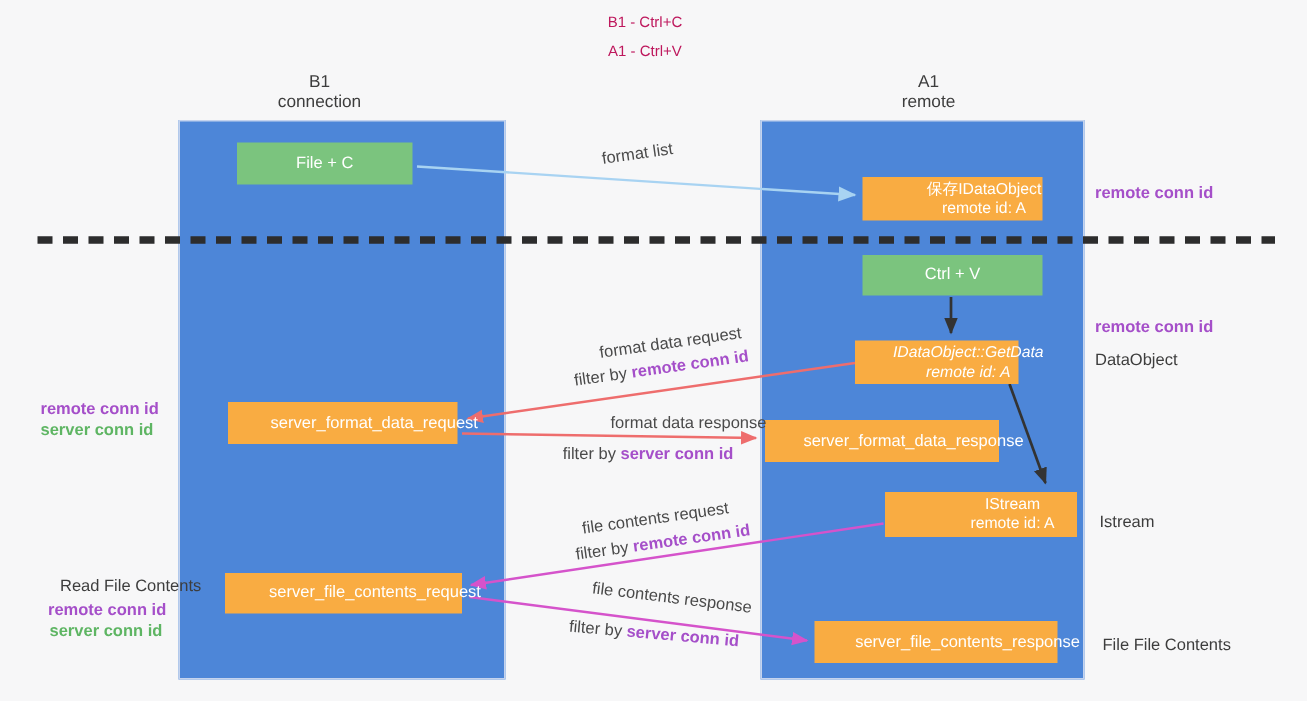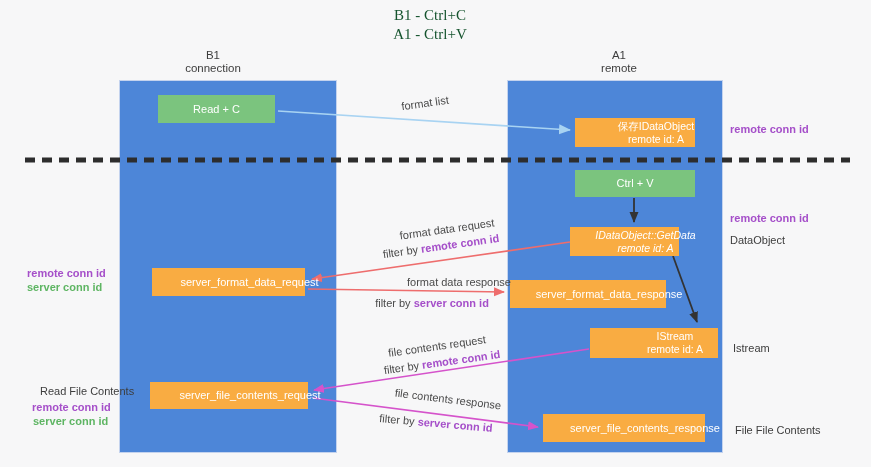--- a/index.html
+++ b/index.html
@@ -1,18 +1,18 @@
 <!DOCTYPE html>
 <html><head>
 <meta charset="utf-8">
 <style>
   html,body{margin:0;padding:0;background:#f7f7f8;font-family:"Liberation Sans",sans-serif;}
   .canvas{position:relative;width:871px;height:467px;background:#f7f7f8;overflow:hidden;}
   .abs{position:absolute;}
-  .title{left:330px;top:6px;width:200px;text-align:center;font-size:15px;line-height:19px;color:#14532d;font-family:Liberation Serif, serif;}
+  .title{left:330px;top:6px;width:200px;text-align:center;font-size:10px;line-height:19px;color:#be185d;}
   .lane{background:#4d86d8;border:1px solid #c4d3ee;box-sizing:border-box;}
   .lane-header{text-align:center;font-size:11.5px;line-height:13px;color:#3d3d3d;}
   .box{box-sizing:border-box;display:flex;flex-direction:column;align-items:center;justify-content:center;
        color:#fff;font-size:11px;line-height:13px;text-align:center;}
   .box.green{background:#7bc47e;}
   .box.orange{background:#f9ac42;padding-left:42px;}
   .box .sub{font-size:10.5px;}
   .flow{font-size:11px;color:#4a4a4a;white-space:nowrap;}
   .flow.rot-n{transform:translateX(-50%) rotate(-8deg);}
   .flow.rot-p7{transform:translateX(-50%) rotate(7deg);}
@@ -65,21 +65,21 @@
     <line x1="278" y1="111" x2="570" y2="130" stroke="#a8d3f2" stroke-width="1.6" marker-end="url(#mBlue)"></line>
     <line x1="634" y1="198" x2="634" y2="222" stroke="#333333" stroke-width="1.8" marker-end="url(#mBlack)"></line>
     <line x1="673" y1="256" x2="697" y2="322" stroke="#333333" stroke-width="1.8" marker-end="url(#mBlack)"></line>
     <line x1="570" y1="242" x2="312" y2="279" stroke="#ee6d6d" stroke-width="1.6" marker-end="url(#mRed)"></line>
     <line x1="308" y1="289" x2="504" y2="292" stroke="#ee6d6d" stroke-width="1.6" marker-end="url(#mRed)"></line>
     <line x1="589" y1="349" x2="314" y2="390" stroke="#d553cb" stroke-width="1.6" marker-end="url(#mMag)"></line>
     <line x1="313" y1="398" x2="538" y2="427" stroke="#d553cb" stroke-width="1.6" marker-end="url(#mMag)"></line>
   </svg>
 
   <div class="abs box green" style="left:158px;top:95px;width:117px;height:28px;">
-    <div>Read + C</div>
+    <div>File + C</div>
   </div>
 
   <div class="abs box orange" style="left:575px;top:118px;width:120px;height:29px;">
     <div class="sub">保存IDataObject</div>
     <div class="sub">remote id: A</div>
   </div>
 
   <div class="abs box green" style="left:575px;top:170px;width:120px;height:27px;">
     <div>Ctrl + V</div>
   </div>

